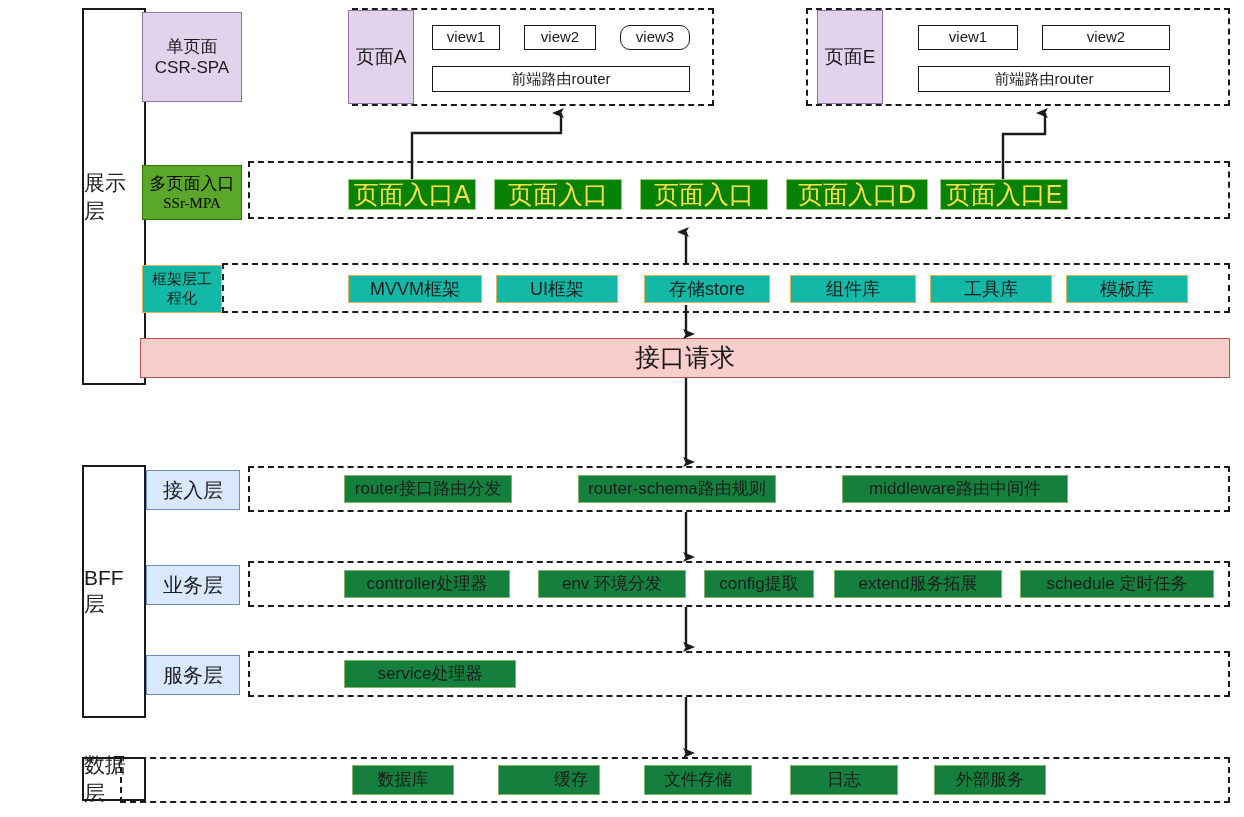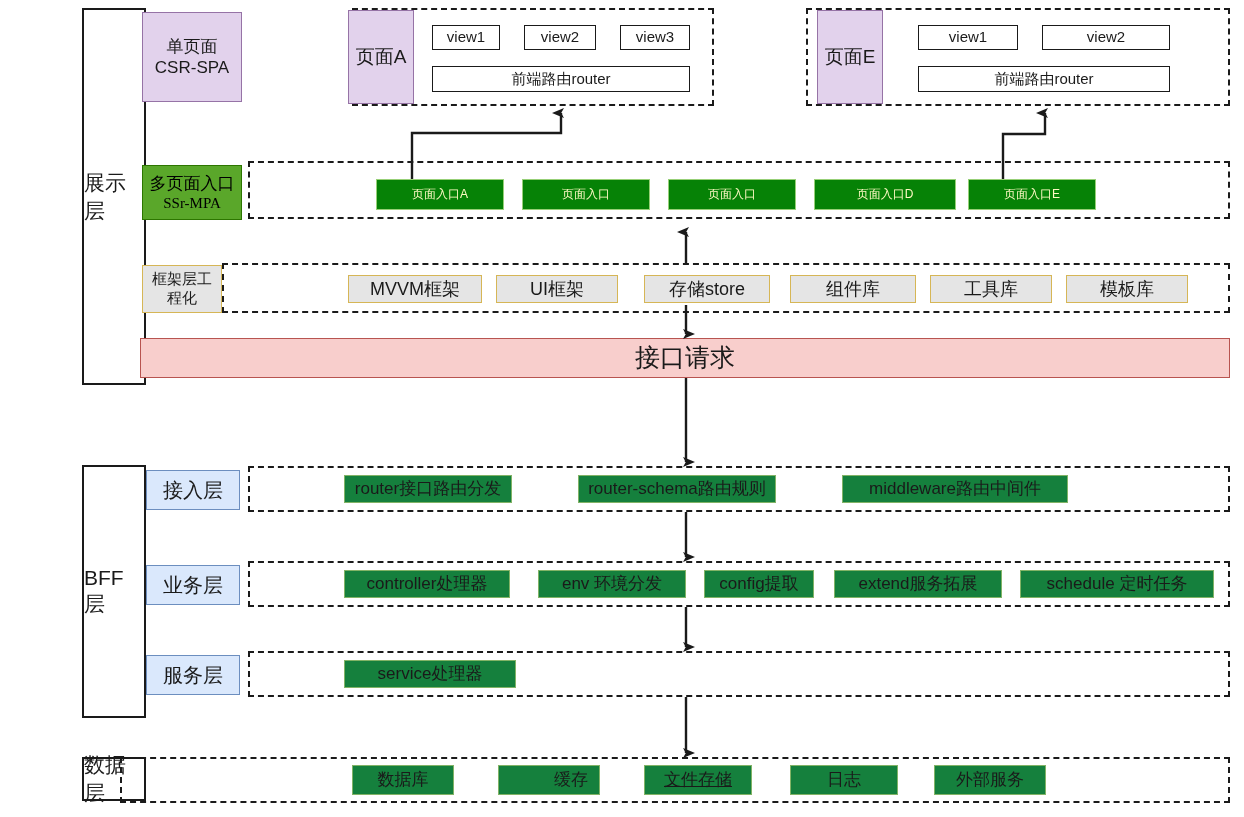--- a/index.html
+++ b/index.html
@@ -33,23 +33,23 @@
   
   .node{
     display:flex;align-items:center;justify-content:center;
     text-align:center;
     line-height:1.25;
     box-sizing:border-box;
   }
   .node.multi{flex-direction:column;}
 
   .n-purple{background:#e2d2ec;border:1.5px solid #9673a6;color:#1a1a1a;font-size:19px;}
-  .n-green-dark{background:#068206;border:1.5px solid #97d077;color:#fef9c3;font-size:12px;margin-left:28px;}
+  .n-green-dark{background:#068206;border:1.5px solid #97d077;color:#fde047;font-size:25px;}
   .n-green-label{background:#5aa72a;border:1.5px solid #2d7600;color:#000000;font-family:Liberation Serif, serif;}
-  .n-yellow{background:#e5e5e5;border:1.5px solid #d6b656;color:#1a1a1a;font-size:18px;}
+  .n-yellow{background:#14b8a6;border:1.5px solid #d6b656;color:#1a1a1a;font-size:18px;}
   .n-blue{background:#dae8fc;border:1.5px solid #6c8ebf;color:#1a1a1a;font-size:20px;}
   .n-greenlite{background:#15803d;border:1.5px solid #82b366;color:#1a1a1a;font-size:17px;}
   .n-pink{background:#f8cecc;border:1.5px solid #b85450;color:#1a1a1a;font-size:25px;}
   .n-white{background:#ffffff;border:1.5px solid #1a1a1a;color:#1a1a1a;font-size:15px;}
 
   .sub-small{font-size:15px;}
   .sub-main{font-size:17px;}
 
   svg.overlay{position:absolute;left:0;top:0;width:1244px;height:817px;pointer-events:none;}
 </style>
@@ -76,21 +76,21 @@
   <div class="abs dashed-group" style="left:352px;top:8px;width:362px;height:98px;"></div>
   <div class="abs node n-purple" style="left:348px;top:10px;width:66px;height:94px;">
     <span>页面A</span>
   </div>
   <div class="abs node n-white" style="left:432px;top:25px;width:68px;height:25px;">
     <span>view1</span>
   </div>
   <div class="abs node n-white" style="left:524px;top:25px;width:72px;height:25px;">
     <span>view2</span>
   </div>
-  <div class="abs node n-white" style="left:620px;top:25px;width:70px;height:25px;">
+  <div class="abs node n-white" style="left:620px;top:25px;width:70px;height:25px;border-radius:10px;">
     <span>view3</span>
   </div>
   <div class="abs node n-white" style="left:432px;top:66px;width:258px;height:26px;">
     <span>前端路由router</span>
   </div>
 
   <div class="abs dashed-group" style="left:806px;top:8px;width:424px;height:98px;"></div>
   <div class="abs node n-purple" style="left:817px;top:10px;width:66px;height:94px;">
     <span>页面E</span>
   </div>
@@ -197,21 +197,21 @@
     <span>service处理器</span>
   </div>
 
   <div class="abs dashed-group" style="left:120px;top:757px;width:1110px;height:46px;"></div>
   <div class="abs node n-greenlite" style="left:352px;top:765px;width:102px;height:30px;">
     <span>数据库</span>
   </div>
   <div class="abs node n-greenlite" style="left:498px;top:765px;width:102px;height:30px;padding-left:44px;">
     <span>缓存</span>
   </div>
-  <div class="abs node n-greenlite" style="left:644px;top:765px;width:108px;height:30px;text-decoration:underline;">
+  <div class="abs node n-greenlite" style="left:644px;top:765px;width:108px;height:30px;">
     <span>文件存储</span>
   </div>
   <div class="abs node n-greenlite" style="left:790px;top:765px;width:108px;height:30px;">
     <span>日志</span>
   </div>
   <div class="abs node n-greenlite" style="left:934px;top:765px;width:112px;height:30px;">
     <span>外部服务</span>
   </div>
 
   <svg class="overlay" viewBox="0 0 1244 817">

